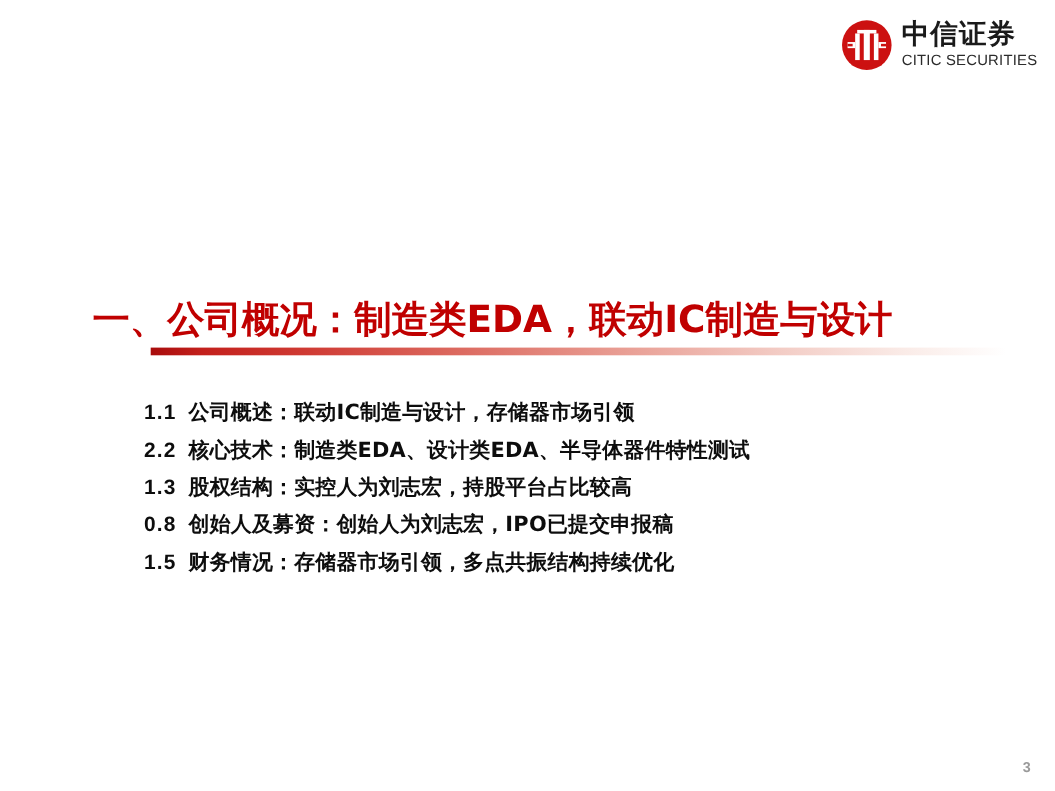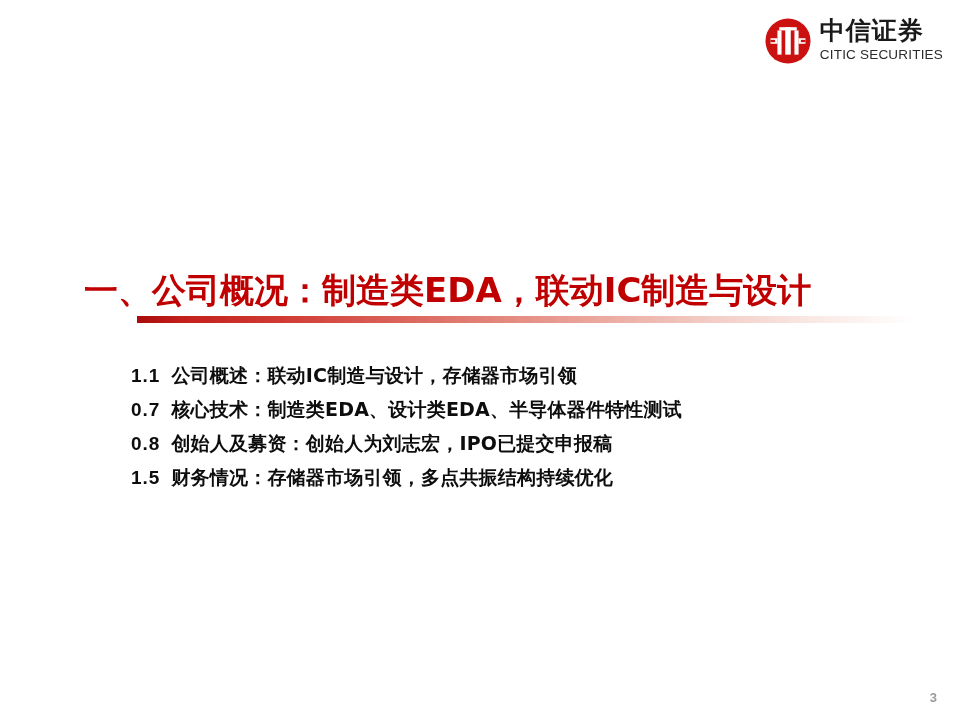--- a/index.html
+++ b/index.html
@@ -159,21 +159,24 @@
   </div>
 
   <div class="section-title">一、公司概况：制造类EDA，联动IC制造与设计</div>
   <div class="title-rule"></div>
 
   <div class="agenda">
     <div class="agenda-item">
       <span class="agenda-num">1.1</span><span class="agenda-text">公司概述：联动IC制造与设计，存储器市场引领</span>
     </div>
     <div class="agenda-item">
-      <span class="agenda-num">0.7</span><span class="agenda-text">核心技术：制造类EDA、设计类EDA、半导体器件特性测试</span>
+      <span class="agenda-num">2.2</span><span class="agenda-text">核心技术：制造类EDA、设计类EDA、半导体器件特性测试</span>
+    </div>
+    <div class="agenda-item">
+      <span class="agenda-num">1.3</span><span class="agenda-text">股权结构：实控人为刘志宏，持股平台占比较高</span>
     </div>
     <div class="agenda-item">
       <span class="agenda-num">0.8</span><span class="agenda-text">创始人及募资：创始人为刘志宏，IPO已提交申报稿</span>
     </div>
     <div class="agenda-item">
       <span class="agenda-num">1.5</span><span class="agenda-text">财务情况：存储器市场引领，多点共振结构持续优化</span>
     </div>
   </div>
 
   <div class="page-number">3</div>

